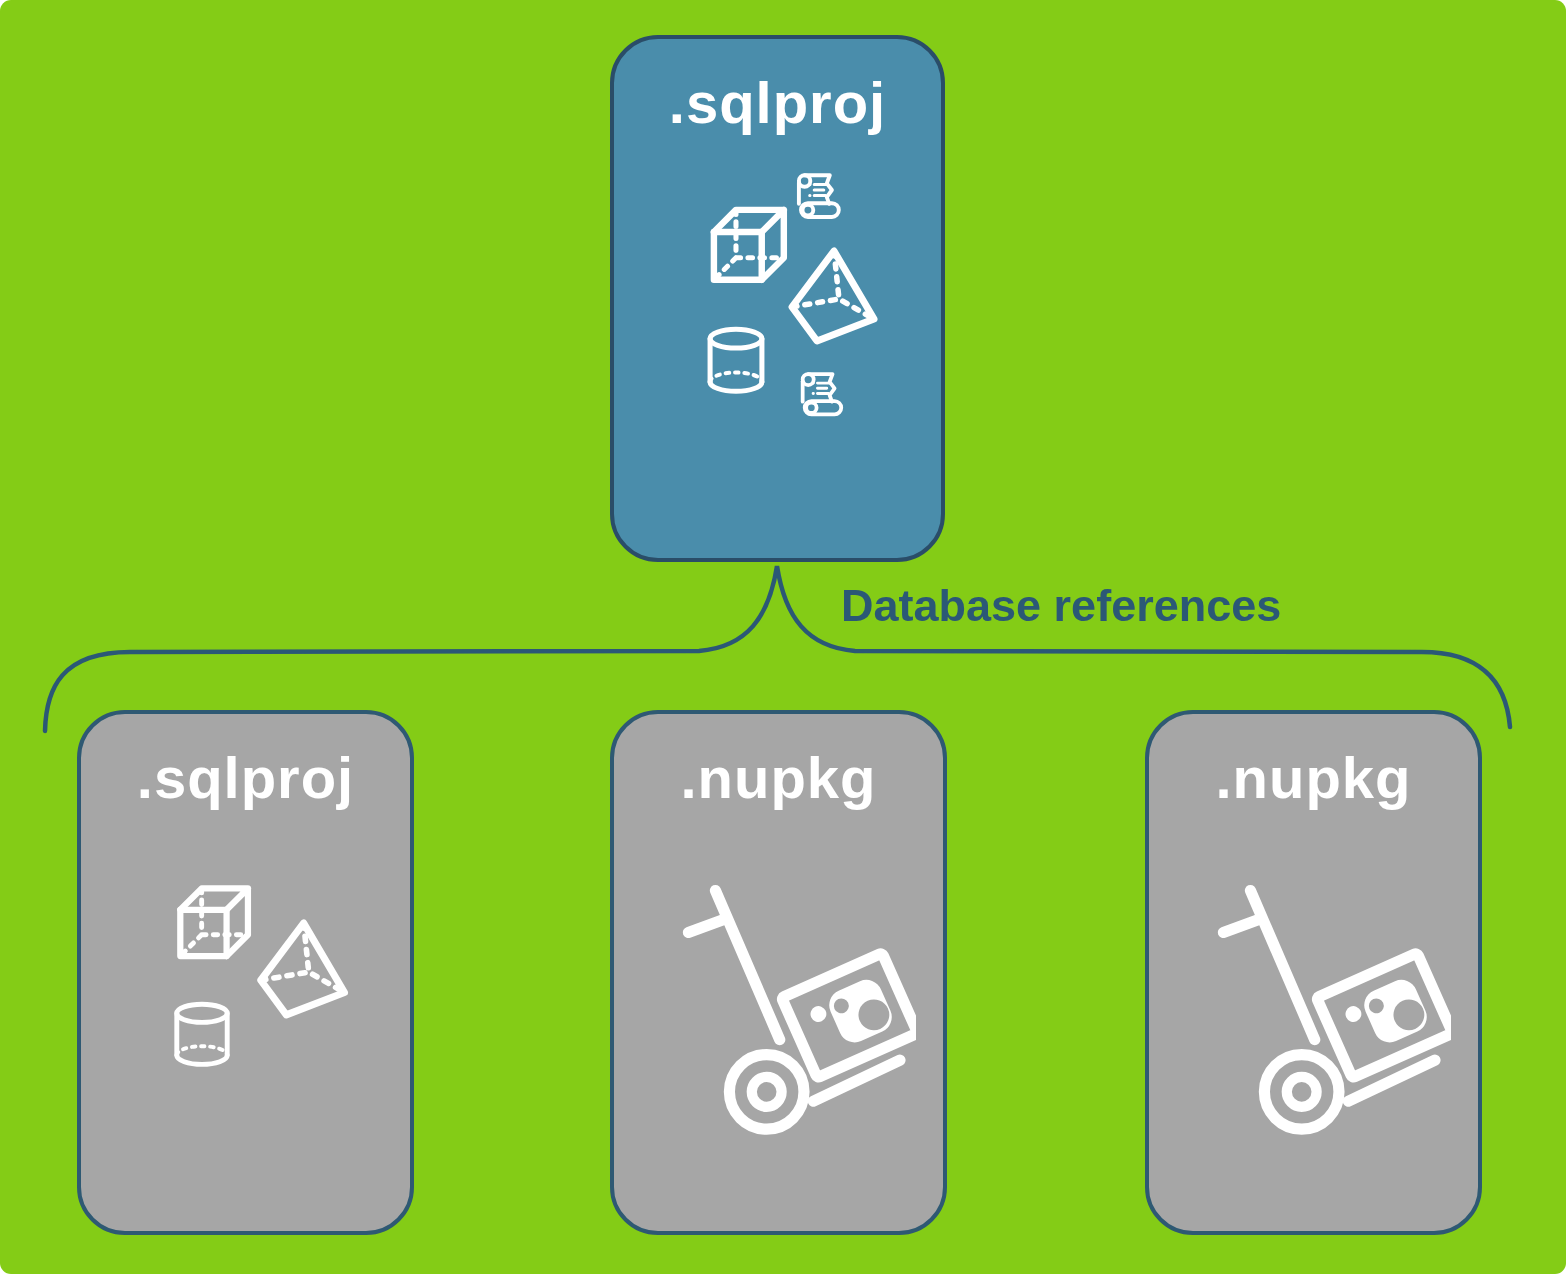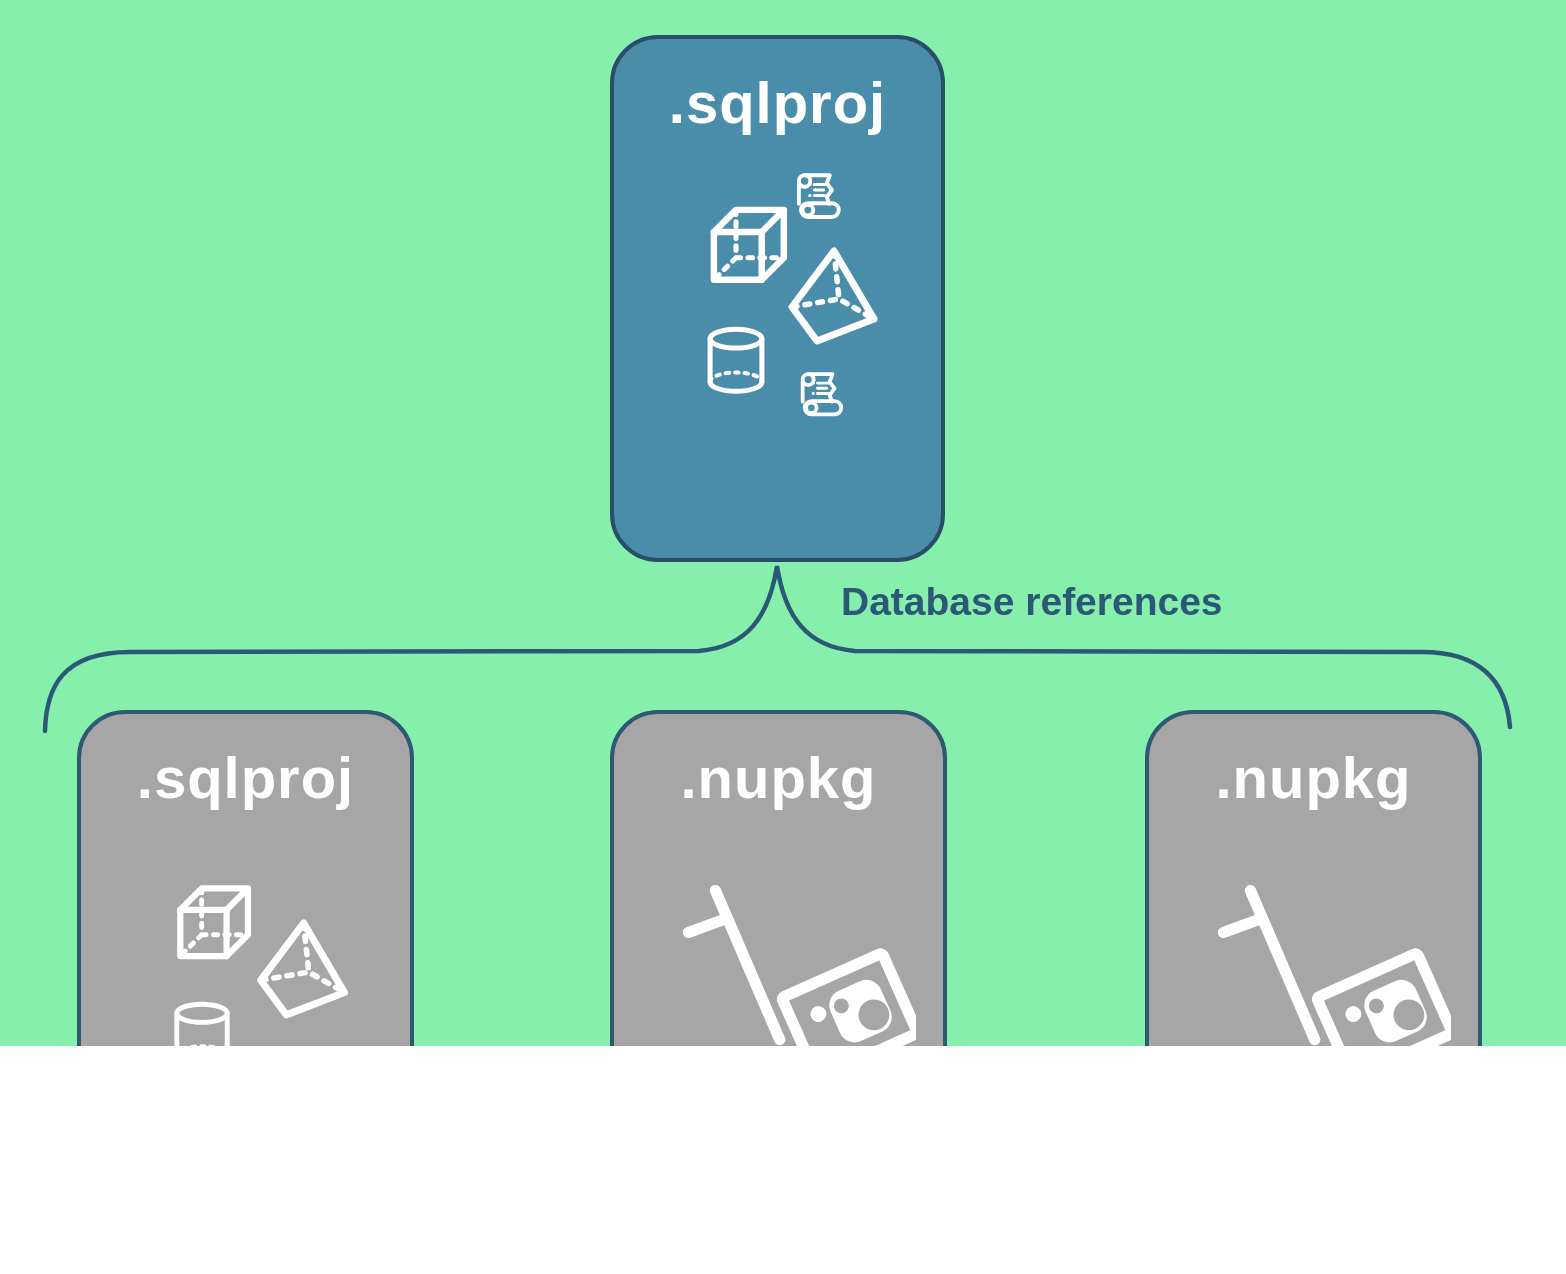--- a/index.html
+++ b/index.html
@@ -1,18 +1,19 @@
 <!DOCTYPE html>
 <html style="--parent-fill: #4a8dab; --parent-border: #2a4d68; --child-fill: #a6a6a6; --child-border: #2e5973; --accent-text: #2b5876; --icon: #ffffff;"><head>
 <meta charset="utf-8">
 <style>
   html,body{margin:0;padding:0;background:#fff;}
   .canvas{
-    position:relative;width:1566px;height:1046px;background:#86efac;overflow:hidden;
+    position:relative;width:1566px;height:1274px;background:#84cc16;overflow:hidden;
     font-family:"Liberation Sans",sans-serif;
+    border-radius:11px;
   }
   .box{position:absolute;box-sizing:border-box;border-radius:48px;}
   .box.parent{
     left:610px;top:35px;width:335px;height:527px;
     background:var(--parent-fill,#4a8dab);
     border:4px solid var(--parent-border,#2a4d68);
   }
   .box.child{
     top:710px;width:337px;height:525px;
     background:var(--child-fill,#a6a6a6);
@@ -23,21 +24,21 @@
   .box.child.c2{left:1145px;}
   .box-title{
     margin-top:32px;text-align:center;
     font-size:58px;font-weight:bold;line-height:1.1;
     color:var(--icon,#ffffff);letter-spacing:1px;
   }
   .icon{position:absolute;}
   .brace-svg{position:absolute;left:0;top:0;}
   .connector-label{
     position:absolute;left:841px;top:580px;
-    font-size:39px;font-weight:bold;
+    font-size:45px;font-weight:bold;
     color:var(--accent-text,#2b5876);white-space:nowrap;
   }
   .wire{stroke:var(--icon,#fff);fill:none;stroke-linecap:round;stroke-linejoin:round;}
 </style>
 </head>
 <body>
 
 <div class="canvas">
 
   <div class="box parent">

